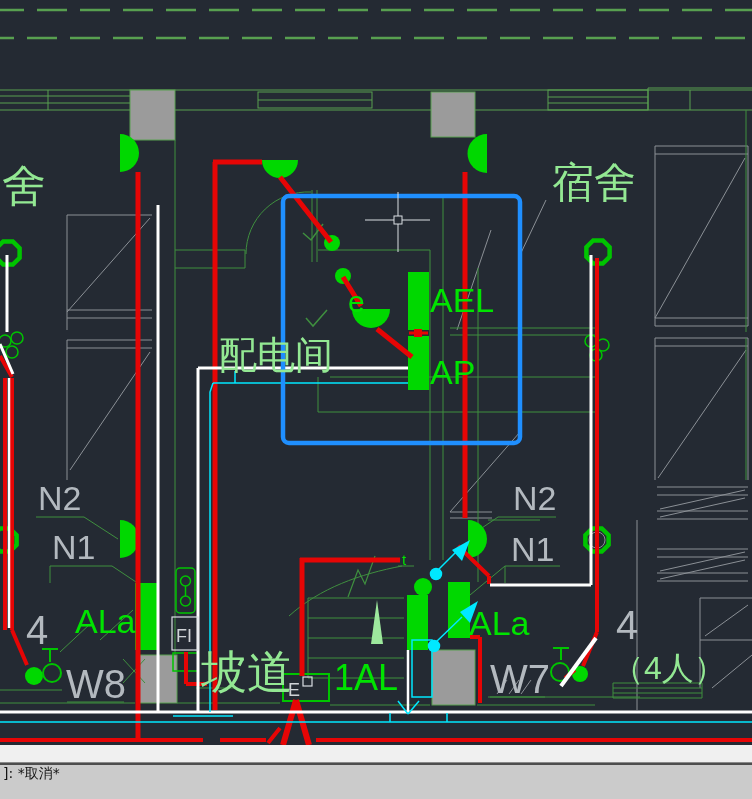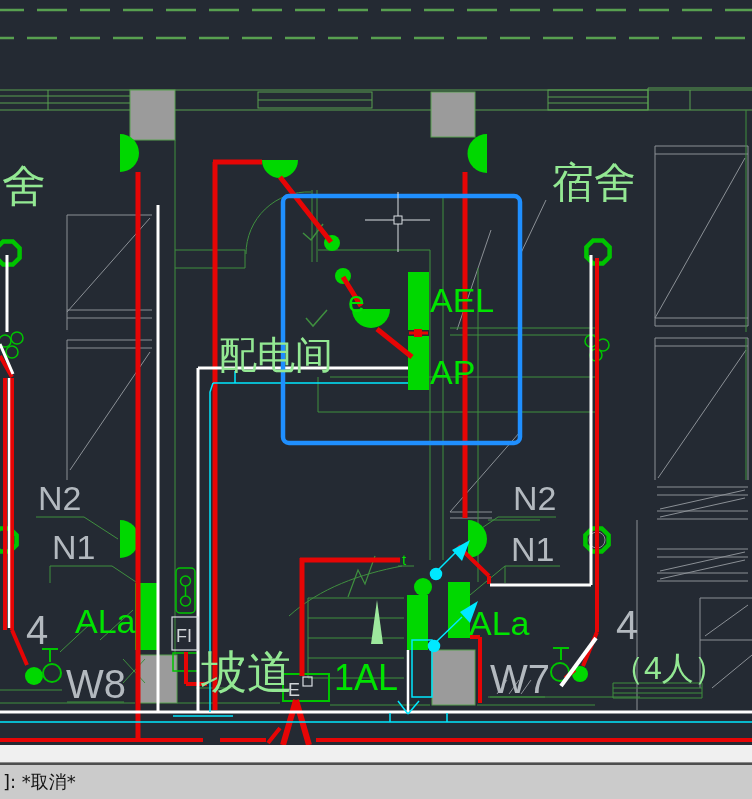--- a/index.html
+++ b/index.html
@@ -9,23 +9,23 @@
   svg{display:block;}
   .cad-text{font-family:"Liberation Sans","DejaVu Sans",sans-serif;}
   .txt-pale{fill:#93e893;}
   .txt-bright{fill:#00e300;}
   .txt-gray{fill:#b3b9bf;}
   .txt-ui{fill:#cfd3d7;}
   .status-strip{position:absolute;left:0;top:745px;width:752px;height:17px;
                 background:#f0f0f0;border-bottom:1px solid #8a8a8a;}
   .command-line{position:absolute;left:0;top:763px;width:752px;height:36px;
                 background:#cbcbcb;border-top:2px solid #4d4d4d;box-sizing:border-box;
-                color:#141414;font-size:18px;
+                color:#141414;font-size:14px;
                 font-family:"DejaVu Sans","Liberation Sans",sans-serif;
-                display:flex;align-items:center;padding-left:3px;}
+                display:flex;align-items:flex-start;padding-left:3px;}
 </style>
 </head>
 <body>
 
 <div class="screen">
   <div class="canvas">
     <svg width="752" height="745" viewBox="0 0 752 745">
 
       <g stroke="#58a050" stroke-width="2.5" stroke-dasharray="30 13" fill="none">
         <path d="M-6,10 H752"></path>

